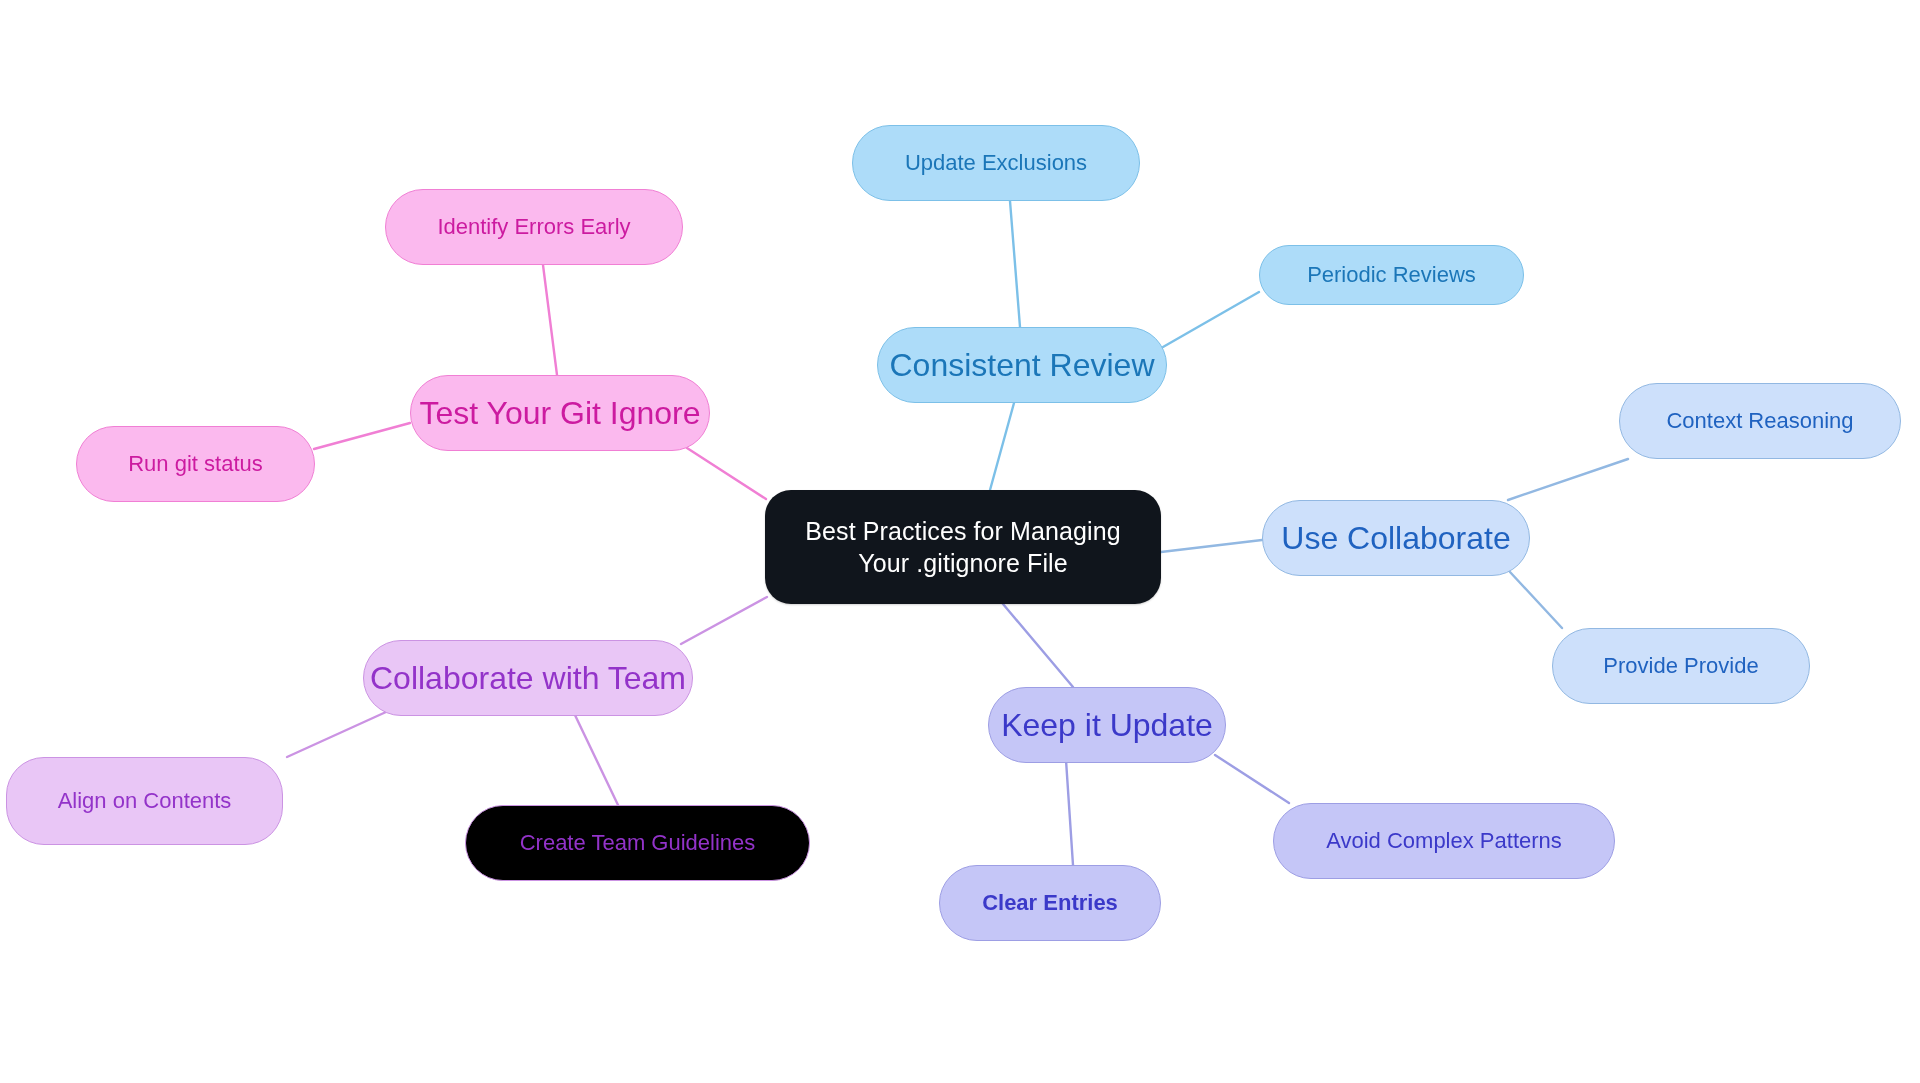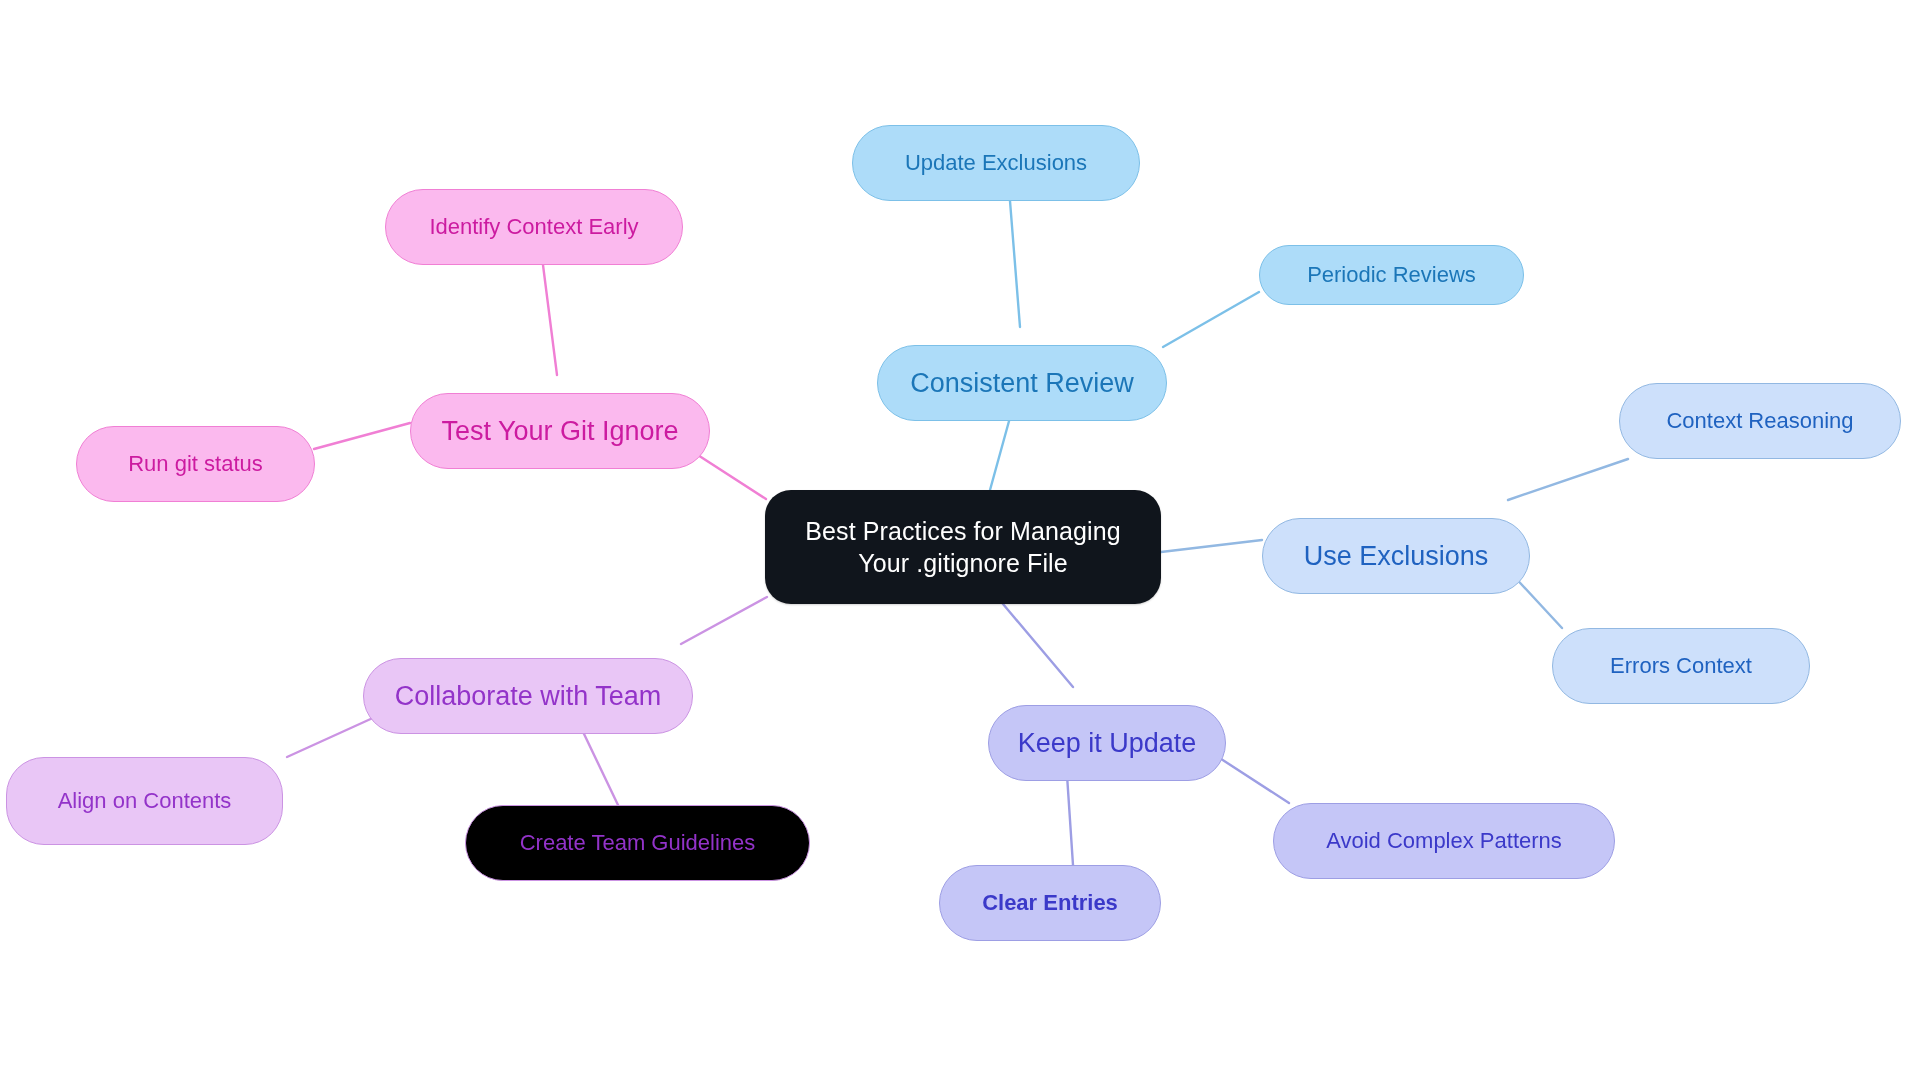--- a/index.html
+++ b/index.html
@@ -38,22 +38,21 @@
     user-select: none;
   }
   .node.root {
     border-width: 0;
     border-radius: 26px;
     font-size: 25px;
     letter-spacing: 0.1px;
     box-shadow: 0 1px 2px rgba(0,0,0,0.18);
   }
   .node.branch {
-    font-size: 27px;
-    margin-top: 18px;
+    font-size: 32px;
   }
   .node.leaf {
     font-size: 22px;
   }
 </style>
 </head>
 <body>
 
 <div id="canvas">
   <svg id="edge-layer" viewBox="0 0 1920 1083" preserveAspectRatio="none">
@@ -72,26 +71,26 @@
       <line x1="766" y1="499" x2="687" y2="448" stroke="#f07fd4" stroke-width="2.4" stroke-linecap="round"></line>
       <line x1="557" y1="375" x2="543" y2="265" stroke="#f07fd4" stroke-width="2.4" stroke-linecap="round"></line>
       <line x1="410" y1="423" x2="314" y2="449" stroke="#f07fd4" stroke-width="2.4" stroke-linecap="round"></line>
     </svg>
   <div id="node-layer">
       <div class="node root" style="left: 765px; top: 490px; width: 396px; height: 114px; background: rgb(16, 21, 28); border-color: rgb(16, 21, 28); color: rgb(255, 255, 255); border-radius: 26px;">Best Practices for Managing
 Your .gitignore File</div>
       <div class="node branch" style="left: 877px; top: 327px; width: 290px; height: 76px; background: rgb(173, 220, 249); border-color: rgb(124, 192, 232); color: rgb(27, 118, 184); border-radius: 38px;">Consistent Review</div>
       <div class="node leaf" style="left: 852px; top: 125px; width: 288px; height: 76px; background: rgb(173, 220, 249); border-color: rgb(124, 192, 232); color: rgb(27, 118, 184); border-radius: 38px;">Update Exclusions</div>
       <div class="node leaf" style="left: 1259px; top: 245px; width: 265px; height: 60px; background: rgb(173, 220, 249); border-color: rgb(124, 192, 232); color: rgb(27, 118, 184); border-radius: 38px;">Periodic Reviews</div>
-      <div class="node branch" style="left: 1262px; top: 500px; width: 268px; height: 76px; background: rgb(205, 224, 251); border-color: rgb(146, 184, 226); color: rgb(31, 98, 192); border-radius: 38px;">Use Exclusions</div>
+      <div class="node branch" style="left: 1262px; top: 500px; width: 268px; height: 76px; background: rgb(205, 224, 251); border-color: rgb(146, 184, 226); color: rgb(31, 98, 192); border-radius: 38px;">Use Collaborate</div>
       <div class="node leaf" style="left: 1619px; top: 383px; width: 282px; height: 76px; background: rgb(205, 224, 251); border-color: rgb(146, 184, 226); color: rgb(31, 98, 192); border-radius: 38px;">Context Reasoning</div>
-      <div class="node leaf" style="left: 1552px; top: 628px; width: 258px; height: 76px; background: rgb(205, 224, 251); border-color: rgb(146, 184, 226); color: rgb(31, 98, 192); border-radius: 38px;">Errors Context</div>
+      <div class="node leaf" style="left: 1552px; top: 628px; width: 258px; height: 76px; background: rgb(205, 224, 251); border-color: rgb(146, 184, 226); color: rgb(31, 98, 192); border-radius: 38px;">Provide Provide</div>
       <div class="node branch" style="left: 988px; top: 687px; width: 238px; height: 76px; background: rgb(197, 198, 247); border-color: rgb(157, 158, 228); color: rgb(59, 57, 201); border-radius: 38px;">Keep it Update</div>
       <div class="node leaf" style="left: 1273px; top: 803px; width: 342px; height: 76px; background: rgb(197, 198, 247); border-color: rgb(157, 158, 228); color: rgb(59, 57, 201); border-radius: 38px;">Avoid Complex Patterns</div>
       <div class="node leaf" style="left: 939px; top: 865px; width: 222px; height: 76px; background: rgb(197, 198, 247); border-color: rgb(157, 158, 228); color: rgb(59, 57, 201); border-radius: 38px; font-weight: bold;">Clear Entries</div>
       <div class="node branch" style="left: 363px; top: 640px; width: 330px; height: 76px; background: rgb(233, 198, 246); border-color: rgb(203, 147, 227); color: rgb(147, 51, 201); border-radius: 38px;">Collaborate with Team</div>
       <div class="node leaf" style="left: 6px; top: 757px; width: 277px; height: 88px; background: rgb(233, 198, 246); border-color: rgb(203, 147, 227); color: rgb(147, 51, 201); border-radius: 38px;">Align on Contents</div>
       <div class="node leaf" style="left: 465px; top: 805px; width: 345px; height: 76px; background: #000000; border-color: rgb(203, 147, 227); color: rgb(147, 51, 201); border-radius: 38px;">Create Team Guidelines</div>
       <div class="node branch" style="left: 410px; top: 375px; width: 300px; height: 76px; background: rgb(251, 185, 238); border-color: rgb(240, 127, 212); color: rgb(204, 27, 160); border-radius: 38px;">Test Your Git Ignore</div>
-      <div class="node leaf" style="left: 385px; top: 189px; width: 298px; height: 76px; background: rgb(251, 185, 238); border-color: rgb(240, 127, 212); color: rgb(204, 27, 160); border-radius: 38px;">Identify Context Early</div>
+      <div class="node leaf" style="left: 385px; top: 189px; width: 298px; height: 76px; background: rgb(251, 185, 238); border-color: rgb(240, 127, 212); color: rgb(204, 27, 160); border-radius: 38px;">Identify Errors Early</div>
       <div class="node leaf" style="left: 76px; top: 426px; width: 239px; height: 76px; background: rgb(251, 185, 238); border-color: rgb(240, 127, 212); color: rgb(204, 27, 160); border-radius: 38px;">Run git status</div>
     </div>
 </div>
 
 </body></html>

